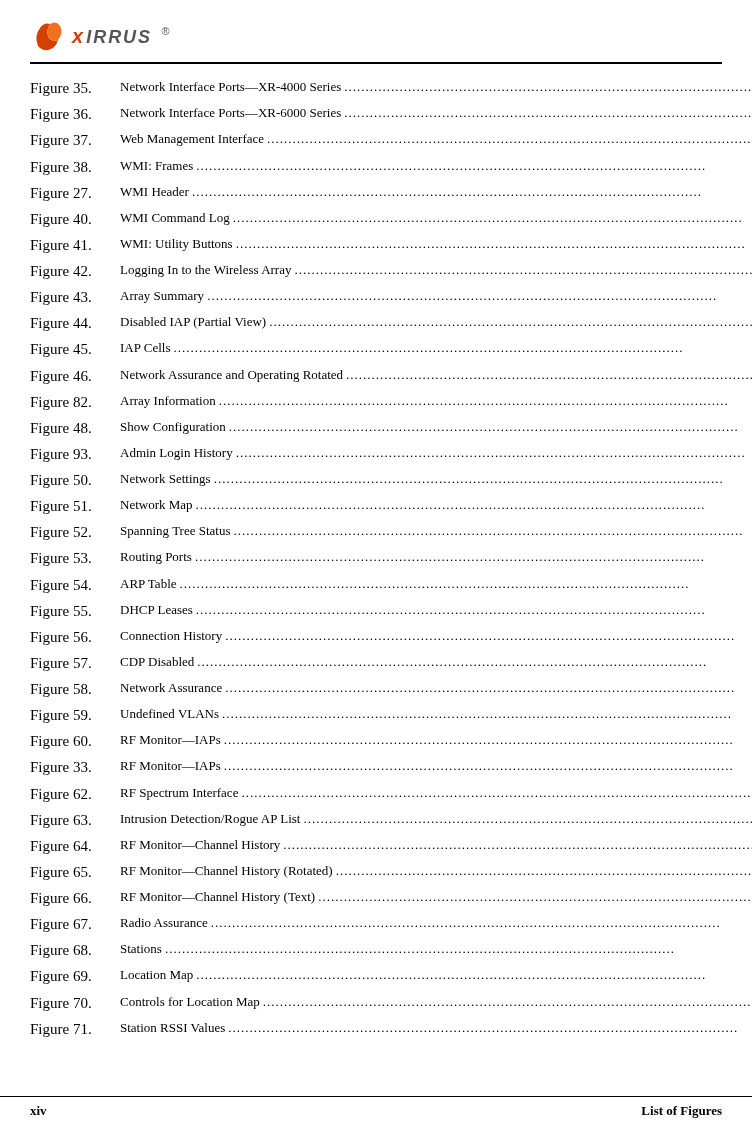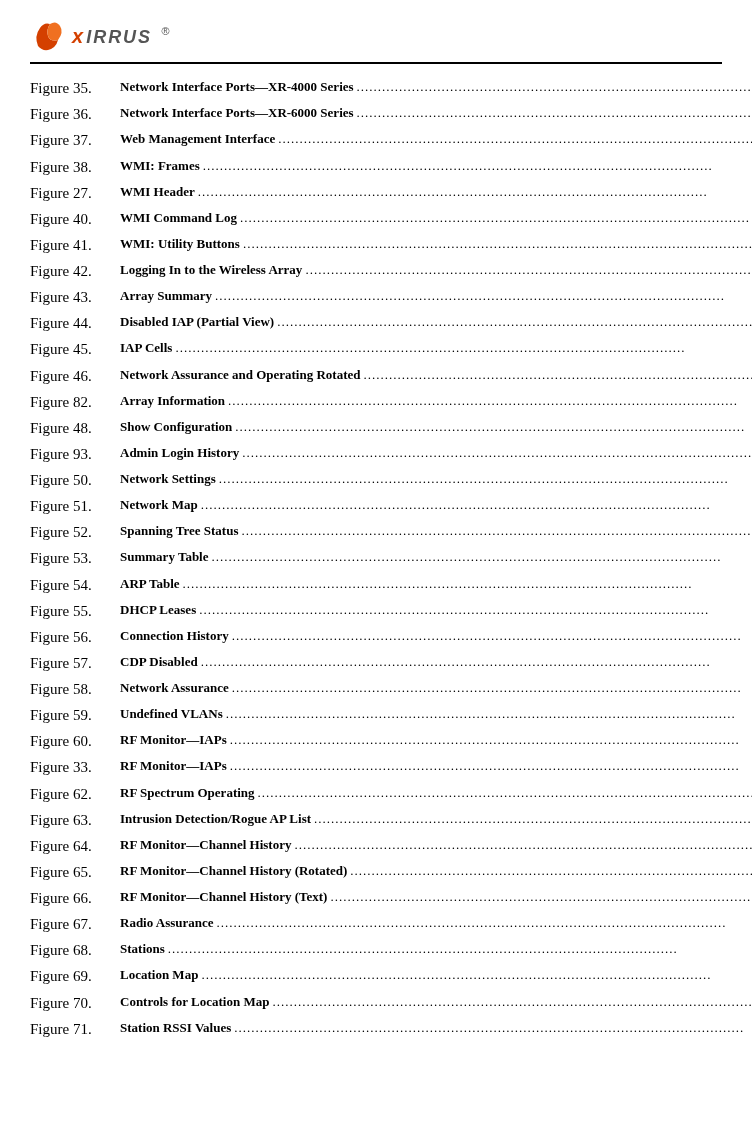--- a/index.html
+++ b/index.html
@@ -61,21 +61,20 @@
       width: 100%;
     }
     .fig-row {
       display: flex;
       align-items: baseline;
       width: 100%;
     }
     .fig-title-text {
       white-space: nowrap;
       padding-right: 3px;
-      font-weight: bold;
     }
     .dots-fill {
       flex: 1;
       overflow: hidden;
       letter-spacing: 1px;
     }
     .footer {
       position: absolute;
       bottom: 18px;
       left: 0;
@@ -283,21 +282,21 @@
                 <div class="fig-row">
                   <span class="fig-title-text">Spanning Tree Status </span>
                   <span class="dots-fill" style="overflow: hidden; display: inline-block; max-width: 100%; white-space: nowrap; flex: 1 1 0%; min-width: 20px;">........................................................................................................................</span>
                 </div>
               </td>
             </tr>
             <tr>
               <td class="fig-num">Figure 53.</td>
               <td class="fig-title">
                 <div class="fig-row">
-                  <span class="fig-title-text">Summary Table </span>
+                  <span class="fig-title-text">Routing Ports </span>
                   <span class="dots-fill" style="overflow: hidden; display: inline-block; max-width: 100%; white-space: nowrap; flex: 1 1 0%; min-width: 20px;">........................................................................................................................</span>
                 </div>
               </td>
             </tr>
             <tr>
               <td class="fig-num">Figure 54.</td>
               <td class="fig-title">
                 <div class="fig-row">
                   <span class="fig-title-text">ARP Table </span>
                   <span class="dots-fill" style="overflow: hidden; display: inline-block; max-width: 100%; white-space: nowrap; flex: 1 1 0%; min-width: 20px;">........................................................................................................................</span>
@@ -364,21 +363,21 @@
                 <div class="fig-row">
                   <span class="fig-title-text">RF Monitor—IAPs </span>
                   <span class="dots-fill" style="overflow: hidden; display: inline-block; max-width: 100%; white-space: nowrap; flex: 1 1 0%; min-width: 20px;">........................................................................................................................</span>
                 </div>
               </td>
             </tr>
             <tr>
               <td class="fig-num">Figure 62.</td>
               <td class="fig-title">
                 <div class="fig-row">
-                  <span class="fig-title-text">RF Spectrum Operating </span>
+                  <span class="fig-title-text">RF Spectrum Interface </span>
                   <span class="dots-fill" style="overflow: hidden; display: inline-block; max-width: 100%; white-space: nowrap; flex: 1 1 0%; min-width: 20px;">........................................................................................................................</span>
                 </div>
               </td>
             </tr>
             <tr>
               <td class="fig-num">Figure 63.</td>
               <td class="fig-title">
                 <div class="fig-row">
                   <span class="fig-title-text">Intrusion Detection/Rogue AP List </span>
                   <span class="dots-fill" style="overflow: hidden; display: inline-block; max-width: 100%; white-space: nowrap; flex: 1 1 0%; min-width: 20px;">........................................................................................................................</span>
@@ -454,14 +453,18 @@
                 <div class="fig-row">
                   <span class="fig-title-text">Station RSSI Values </span>
                   <span class="dots-fill" style="overflow: hidden; display: inline-block; max-width: 100%; white-space: nowrap; flex: 1 1 0%; min-width: 20px;">........................................................................................................................</span>
                 </div>
               </td>
             </tr>
           </tbody>
       </table>
     </div>
 
+    <div class="footer">
+      <span class="footer-left">xiv</span>
+      <span class="footer-right">List of Figures</span>
+    </div>
   </div>
 </div>
 
 </body></html>

